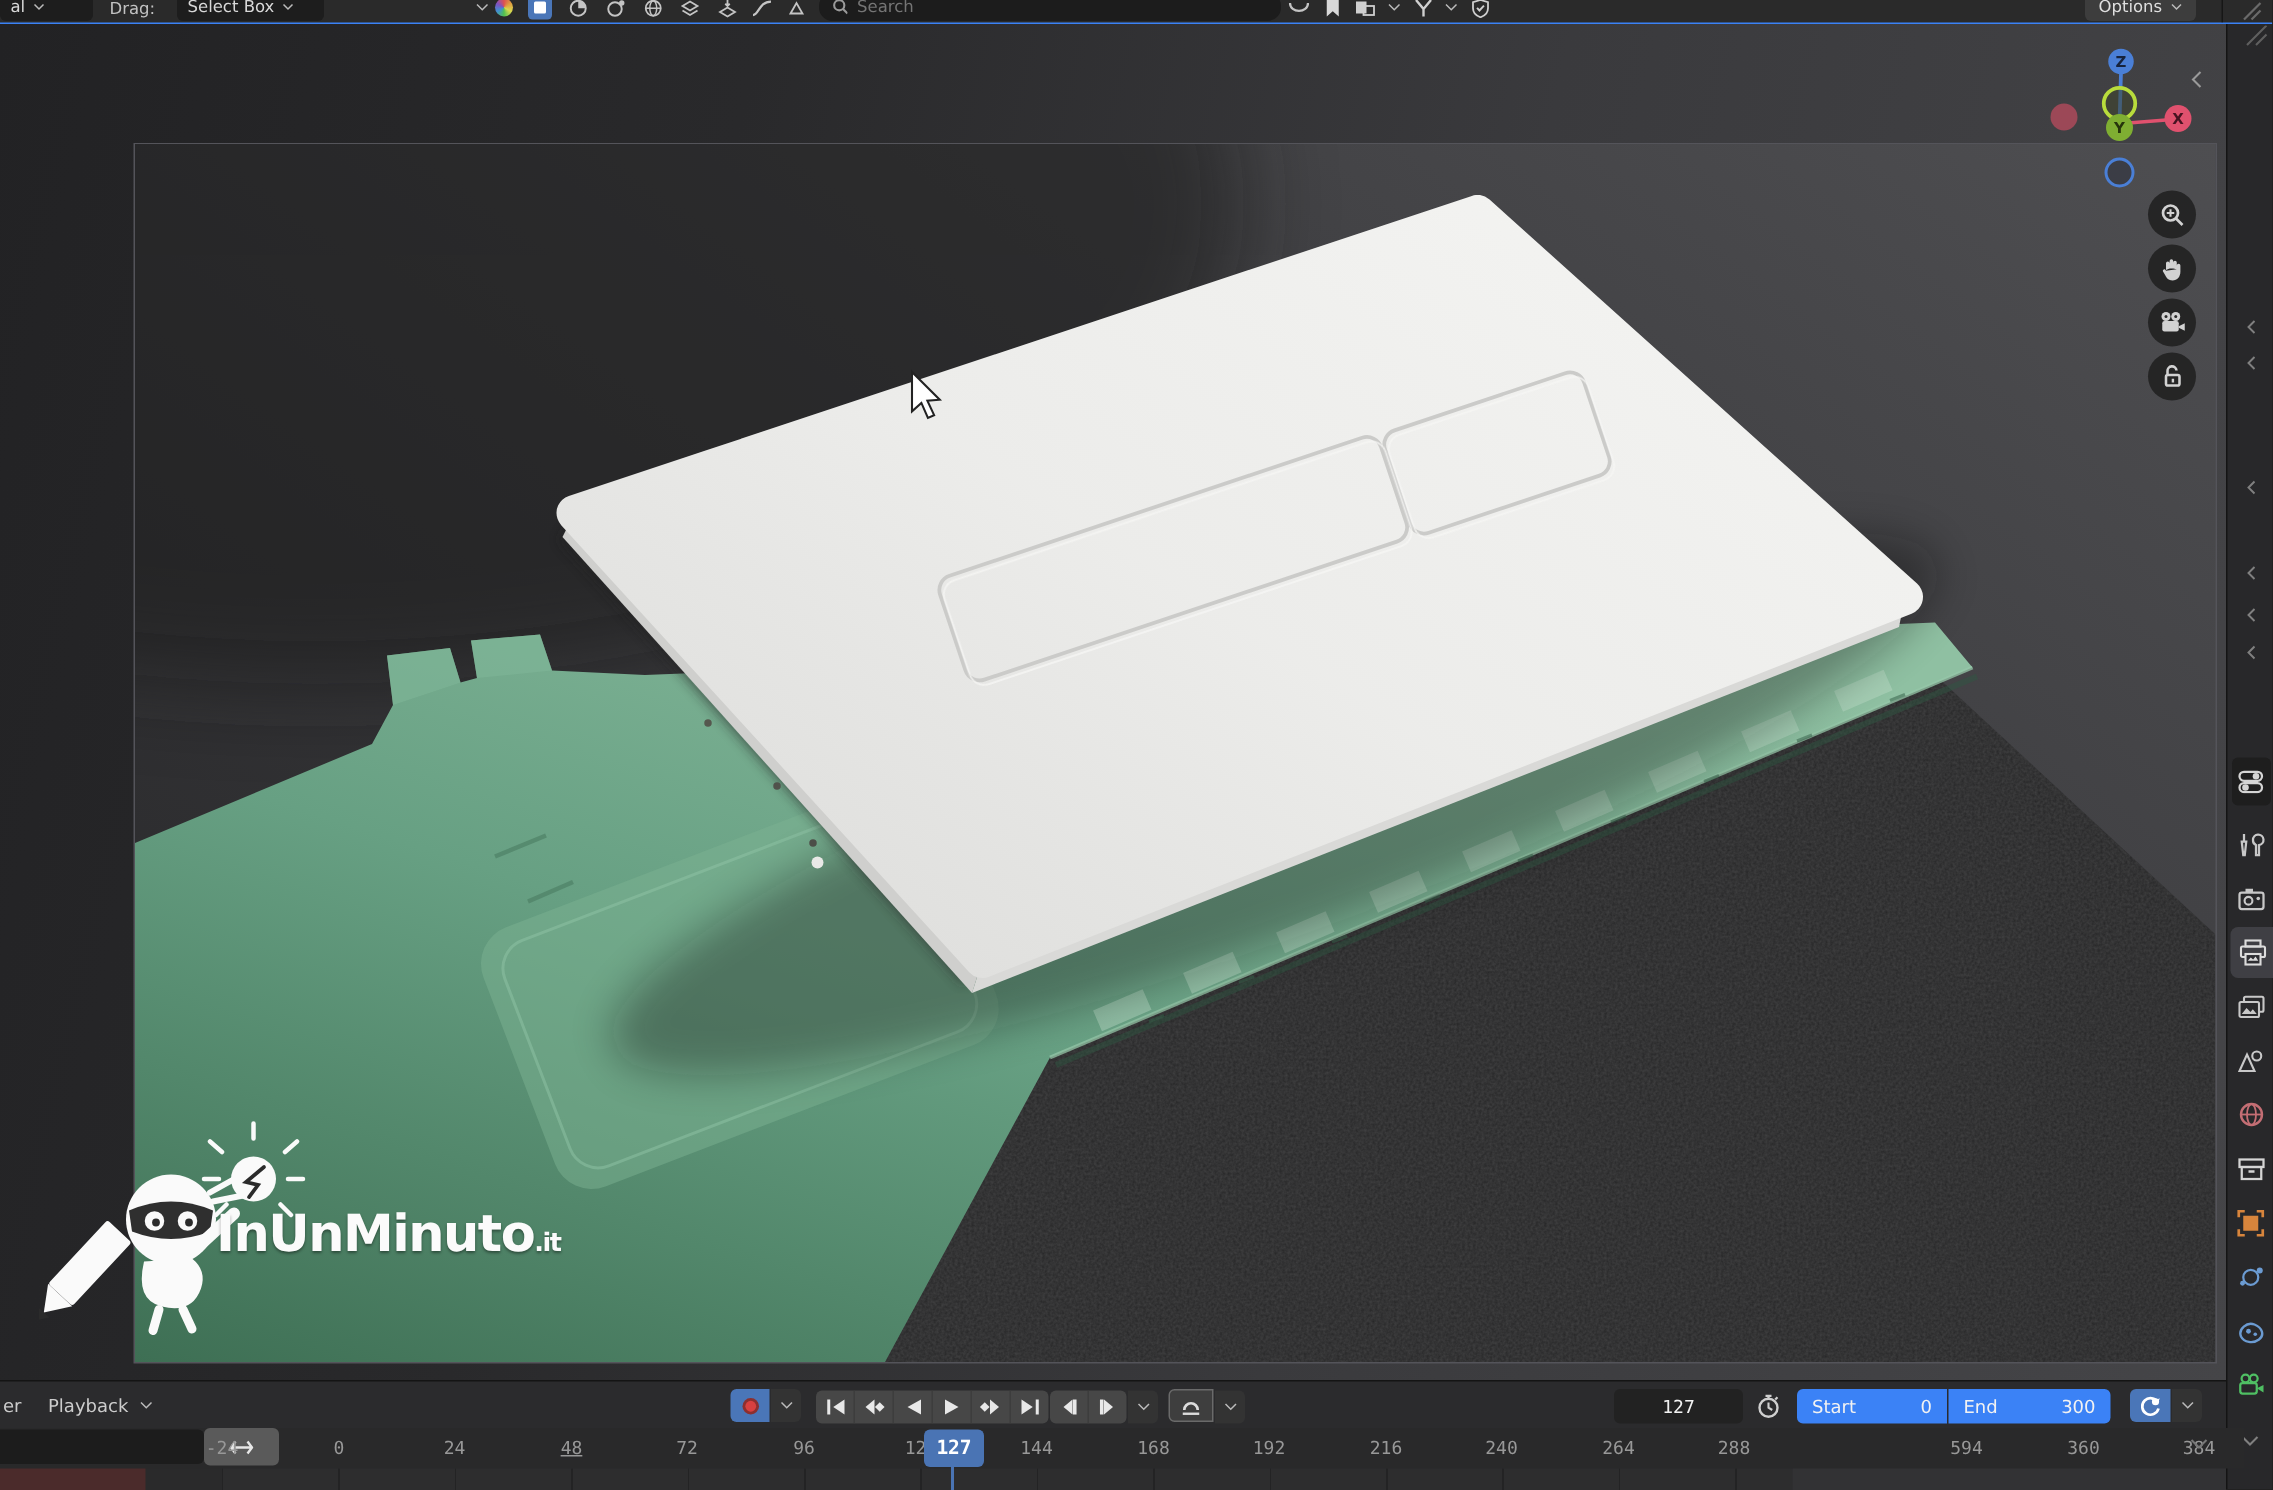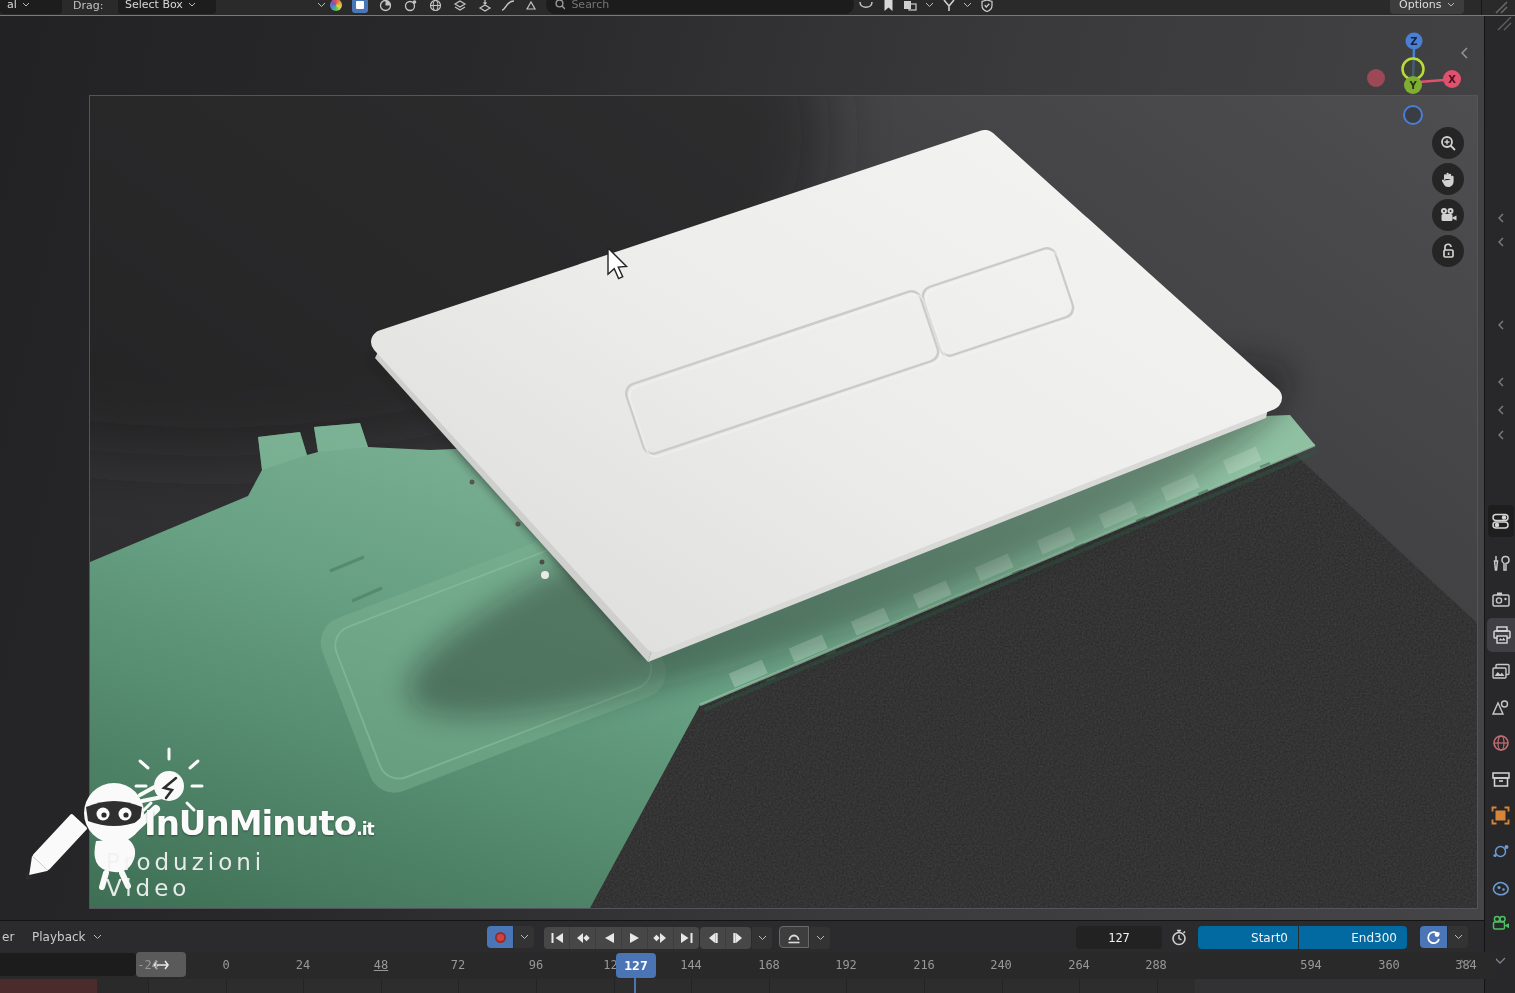--- a/index.html
+++ b/index.html
@@ -43,22 +43,22 @@
          border-left:1px solid #141414;box-sizing:border-box;}
   .ptab{position:absolute;left:0;width:31px;height:34px;display:flex;align-items:center;justify-content:center;}
   .ptab.active{left:2px;width:29px;background:#3f3f44;border-radius:5px 0 0 5px;}
   .pbtn{position:absolute;left:3px;width:26px;height:32px;background:#1e1e1e;border-radius:4px;
         display:flex;align-items:center;justify-content:center;}
   .pchev{position:absolute;color:#808080;}
   
   .tl{position:absolute;left:0;top:920px;width:1484px;height:73px;background:#2b2b2d;
       border-top:1px solid #141414;box-sizing:border-box;font-size:12px;}
   .tbtn{position:absolute;top:5px;height:22px;display:flex;align-items:center;justify-content:center;box-sizing:border-box;}
-  .tfield{position:absolute;top:5px;height:23px;background:#0369a1;color:#f2f2f2;
-          display:flex;align-items:center;justify-content:flex-end;padding:0 10px;box-sizing:border-box;}
+  .tfield{position:absolute;top:5px;height:23px;background:#3b82f6;color:#f2f2f2;
+          display:flex;align-items:center;justify-content:space-between;padding:0 10px;box-sizing:border-box;}
   .ruler{position:absolute;left:0;top:31px;width:1484px;height:27px;background:#29292a;padding-left:12px;}
   .tick{position:absolute;top:6px;width:44px;text-align:center;color:#989898;font-size:12px;
         font-family:"DejaVu Sans Mono","Liberation Mono",monospace;}
   .track{position:absolute;left:0;top:58px;width:1484px;height:15px;background:#2a2a2b;}
   .playhead-label{position:absolute;left:616px;top:32px;width:40px;height:25px;background:#4a74b4;
         border-radius:4px;color:#fff;font-weight:bold;font-size:13px;display:flex;align-items:center;
         justify-content:center;z-index:6;font-family:"DejaVu Sans Mono","Liberation Mono",monospace;}
   .playhead-line{position:absolute;left:634px;top:57px;width:2px;height:16px;background:#4a74b4;z-index:6;}
   .group{position:absolute;top:6px;height:22px;background:#474747;border-radius:4px;display:flex;overflow:hidden;}
   .gcell{width:25px;height:22px;display:flex;align-items:center;justify-content:center;border-right:1px solid #3d3d3d;}
@@ -388,21 +388,20 @@
           <circle cx="143" cy="45" r="15" fill="#fafafa" stroke="none"></circle>
           <path d="M150 37 l-12 10 8 2 -6 8" stroke="#2b2b2b" stroke-width="2.5" fill="none"></path>
           <g stroke="#fafafa" stroke-width="3">
             <path d="M143 18 v-10 M122 27 l-8 -7 M164 27 l8 -7 M120 45 h-10 M166 45 h10 M125 62 l-7 7 M161 62 l7 7"></path>
           </g>
 
           <path d="M80 132 l-4 14 M96 132 l6 13" stroke="#fafafa" stroke-width="6"></path>
         </g>
       </svg>
       <div class="wm-brand"><span>InUnMinuto</span><span class="wm-tld">.it</span></div>
-      <div class="wm-tag">Produzioni Video</div>
     </div>
   </div>
 
   <div class="props">
     <svg style="position:absolute;left:10px;top:2px;" width="18" height="14">
         <path d="M3 13L16 0M9 13L16 6" stroke="#5f5f5f" stroke-width="1.4"></path>
       </svg>
     <span class="pchev" style="left:12px;top:198px;">
         <svg width="8" height="10">
           <path d="M6 1L2 5l4 4" stroke="#808080" fill="none" stroke-width="1.3"></path>

